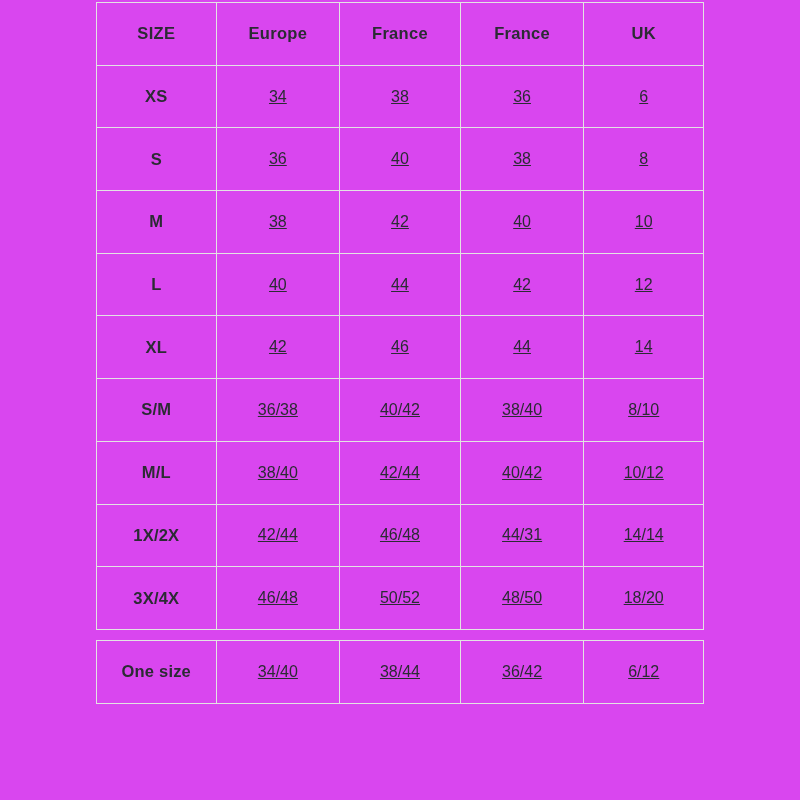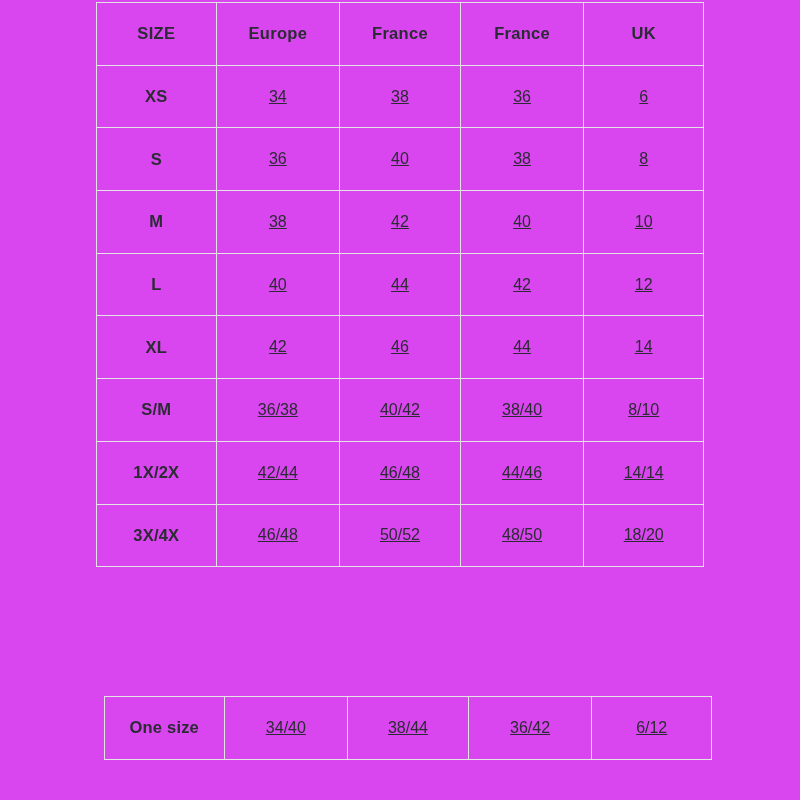--- a/index.html
+++ b/index.html
@@ -16,21 +16,21 @@
     height: 800px;
     background: #d946ef;
     box-sizing: border-box;
   }
   .table-wrap {
     position: absolute;
     left: 96px;
     width: 608px;
   }
   #main-table-wrap { top: 2px; }
-  #secondary-table-wrap { top: 696px; margin-left: 8px; }
+  #secondary-table-wrap { top: 640px; }
 
   table.size-table {
     width: 608px;
     border-collapse: collapse;
     table-layout: fixed;
   }
   table.size-table td,
   table.size-table th {
     border: 1px solid #e3e3e3;
     text-align: center;
@@ -126,24 +126,31 @@
           <td class="val-cell">14</td>
         </tr>
         <tr>
           <td class="label-cell">S/M</td>
           <td class="val-cell">36/38</td>
           <td class="val-cell">40/42</td>
           <td class="val-cell">38/40</td>
           <td class="val-cell">8/10</td>
         </tr>
         <tr>
+          <td class="label-cell">M/L</td>
+          <td class="val-cell">38/40</td>
+          <td class="val-cell">42/44</td>
+          <td class="val-cell">40/42</td>
+          <td class="val-cell">10/12</td>
+        </tr>
+        <tr>
           <td class="label-cell">1X/2X</td>
           <td class="val-cell">42/44</td>
           <td class="val-cell">46/48</td>
-          <td class="val-cell">44/46</td>
+          <td class="val-cell">44/31</td>
           <td class="val-cell">14/14</td>
         </tr>
         <tr>
           <td class="label-cell">3X/4X</td>
           <td class="val-cell">46/48</td>
           <td class="val-cell">50/52</td>
           <td class="val-cell">48/50</td>
           <td class="val-cell">18/20</td>
         </tr>
       </tbody>

